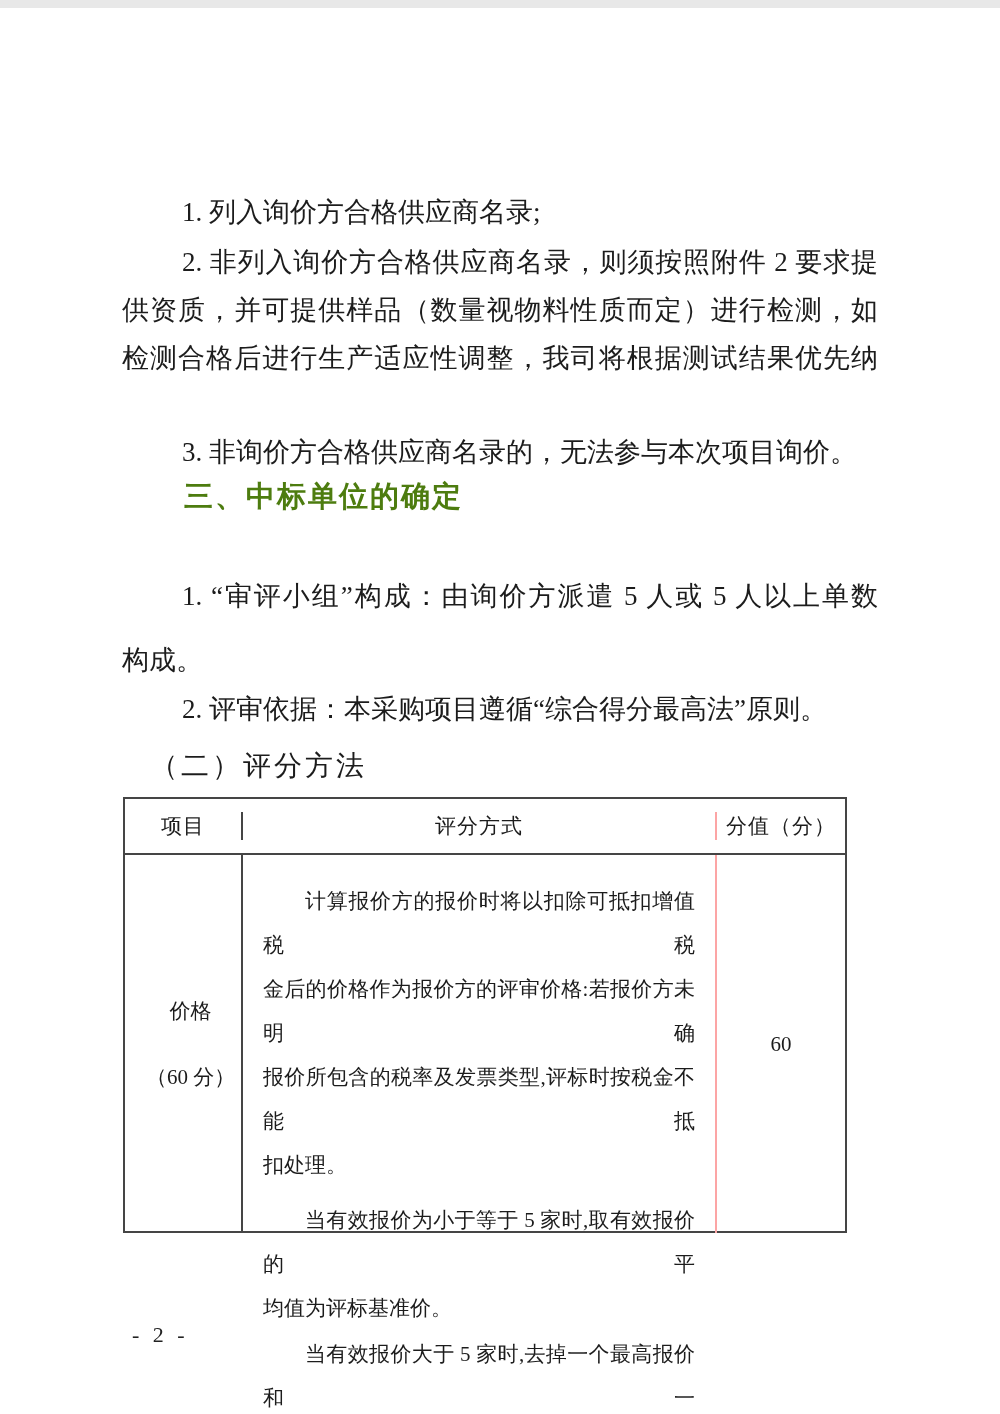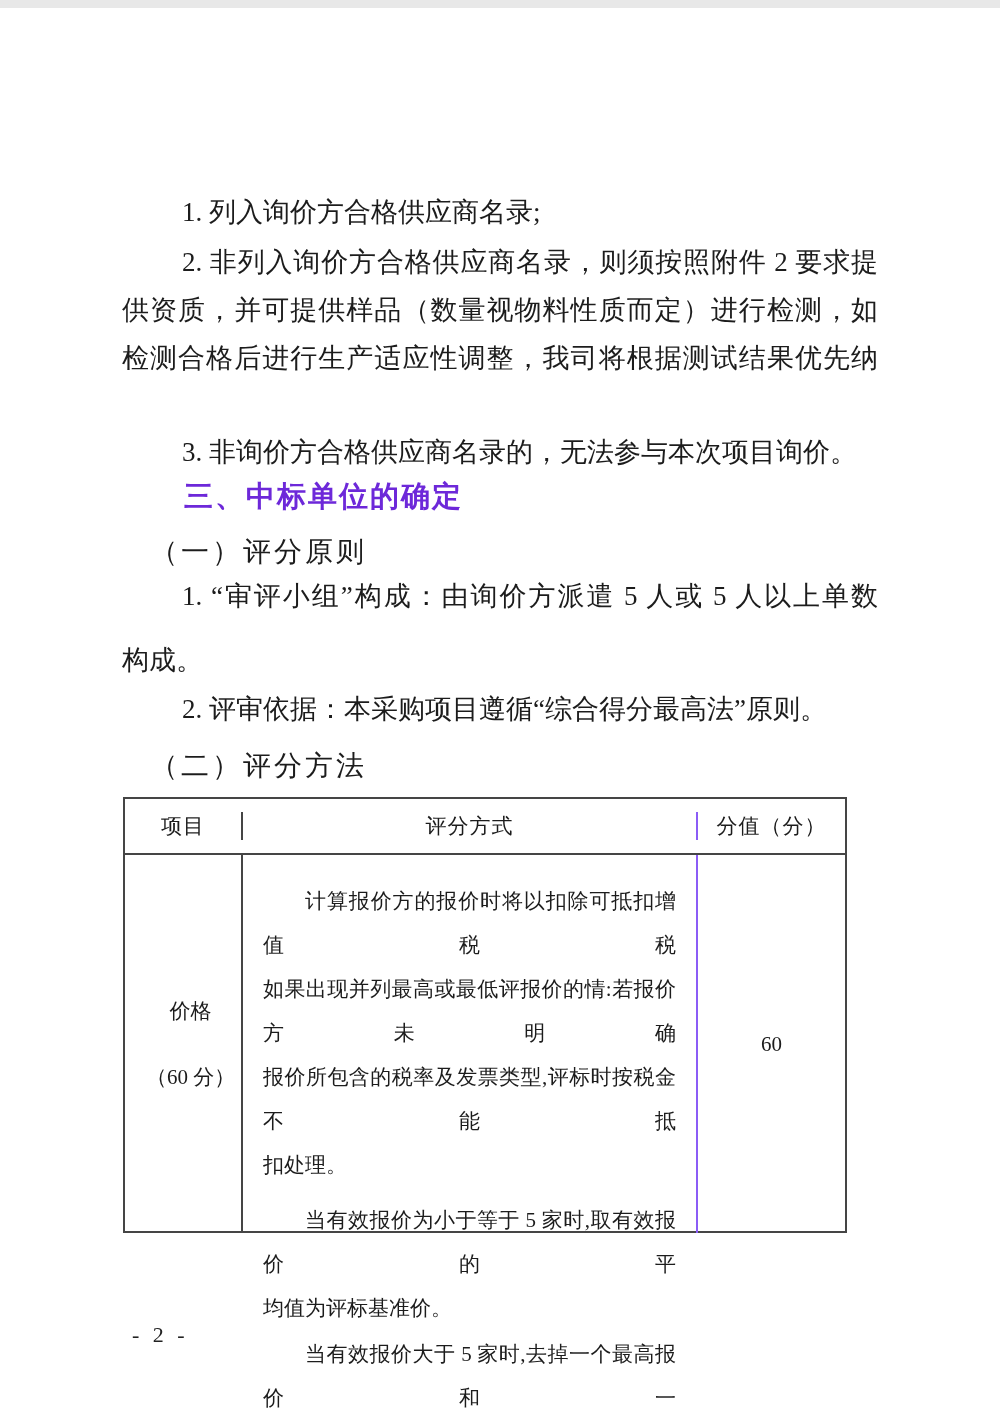--- a/index.html
+++ b/index.html
@@ -28,21 +28,21 @@
     text-align-last: justify;
   }
   .indent2 { padding-left: 60px; }
   .indent2.fill { padding-left: 0; text-indent: 60px; }
   .heading {
     padding-left: 62px;
     font-family: "Liberation Sans", "DejaVu Sans", sans-serif;
     font-weight: bold;
     font-size: 29px;
     letter-spacing: 2px;
-    color: #6d28d9;
+    color: #4d7c0f;
   }
   .subheading {
     padding-left: 28px;
     font-size: 28px;
     letter-spacing: 3px;
   }
   
   .doc-table {
     position: absolute;
     left: 123px;
@@ -53,22 +53,22 @@
     font-size: 21px;
   }
   .t-header {
     display: flex;
     height: 56px;
     border-bottom: 2px solid #454545;
     align-items: center;
   }
   .t-body { display: flex; height: 378px; }
   .c-item  { width: 118px; border-right: 2px solid #454545; }
-  .c-method{ flex: 1; border-right: 2px solid #8b5cf6; }
-  .c-score { width: 147px; }
+  .c-method{ flex: 1; border-right: 2px solid #fca5a5; }
+  .c-score { width: 128px; }
   .t-cell-center {
     display: flex;
     align-items: center;
     justify-content: center;
     letter-spacing: 1px;
   }
   .item-cell {
     display: flex;
     flex-direction: column;
     align-items: center;
@@ -102,40 +102,39 @@
 <body>
 
 <div class="page">
 
   <div class="ln indent2" style="top:188px">1. 列入询价方合格供应商名录;</div>
   <div class="ln indent2 fill" style="top:238px">2. 非列入询价方合格供应商名录，则须按照附件 2 要求提</div>
   <div class="ln fill" style="top:286px">供资质，并可提供样品（数量视物料性质而定）进行检测，如</div>
   <div class="ln fill" style="top:334px">检测合格后进行生产适应性调整，我司将根据测试结果优先纳</div>
   <div class="ln indent2" style="top:428px">3. 非询价方合格供应商名录的，无法参与本次项目询价。</div>
   <div class="ln heading" style="top:472px">三、中标单位的确定</div>
-  <div class="ln subheading" style="top:528px">（一）评分原则</div>
   <div class="ln indent2 fill" style="top:572px">1. “审评小组”构成：由询价方派遣 5 人或 5 人以上单数</div>
   <div class="ln" style="top:636px">构成。</div>
   <div class="ln indent2" style="top:685px">2. 评审依据：本采购项目遵循“综合得分最高法”原则。</div>
   <div class="ln subheading" style="top:742px">（二）评分方法</div>
 
   <div class="doc-table">
     <div class="t-header">
       <div class="c-item t-cell-center">项目</div>
       <div class="c-method t-cell-center">评分方式</div>
       <div class="c-score t-cell-center">分值（分）</div>
     </div>
     <div class="t-body">
       <div class="c-item item-cell">
         <div>价格</div>
         <div>（60 分）</div>
       </div>
       <div class="c-method method-cell">
         <div class="m-ln mindent">计算报价方的报价时将以扣除可抵扣增值税税</div>
-        <div class="m-ln">如果出现并列最高或最低评报价的情:若报价方未明确</div>
+        <div class="m-ln">金后的价格作为报价方的评审价格:若报价方未明确</div>
         <div class="m-ln">报价所包含的税率及发票类型,评标时按税金不能抵</div>
         <div class="m-ln last">扣处理。</div>
         <div class="m-ln mindent gap-lg">当有效报价为小于等于 5 家时,取有效报价的平</div>
         <div class="m-ln last">均值为评标基准价。</div>
         <div class="m-ln mindent gap-sm">当有效报价大于 5 家时,去掉一个最高报价和一</div>
         <div class="m-ln">个最低报价，如果出现并列最高或最低评报价的情</div>
       </div>
       <div class="c-score score-cell">
         <span>60</span>
       </div>

